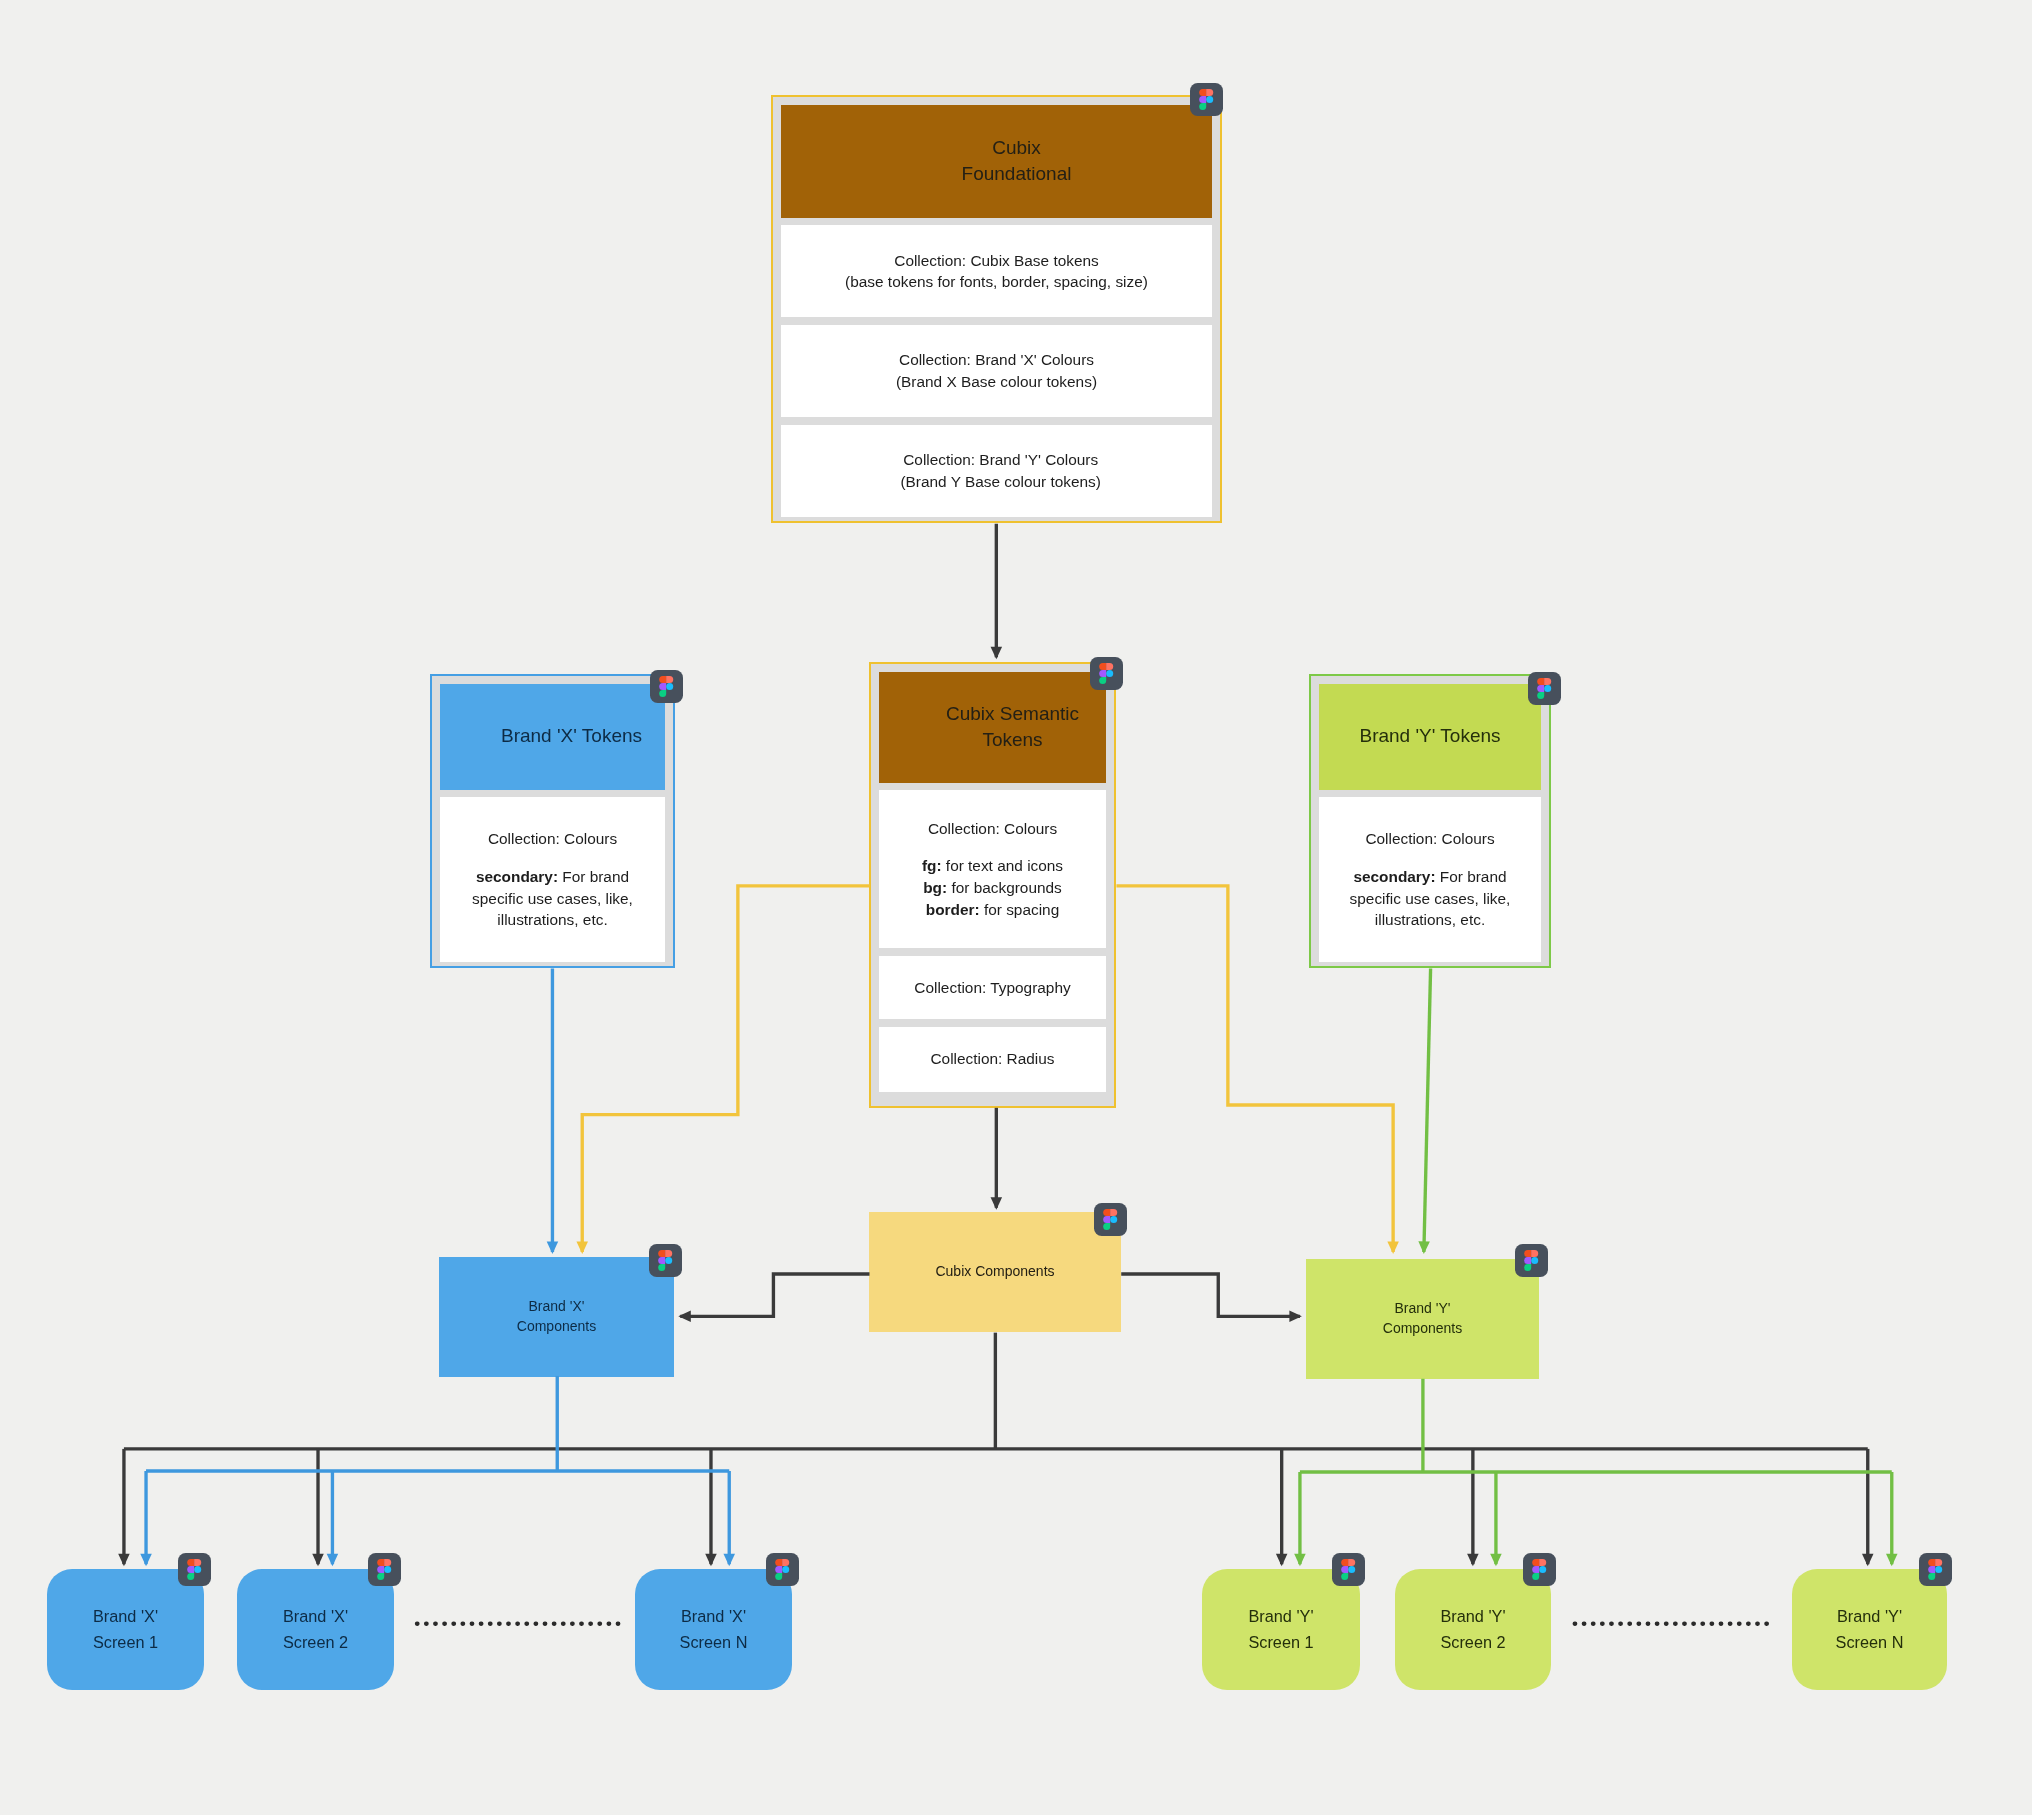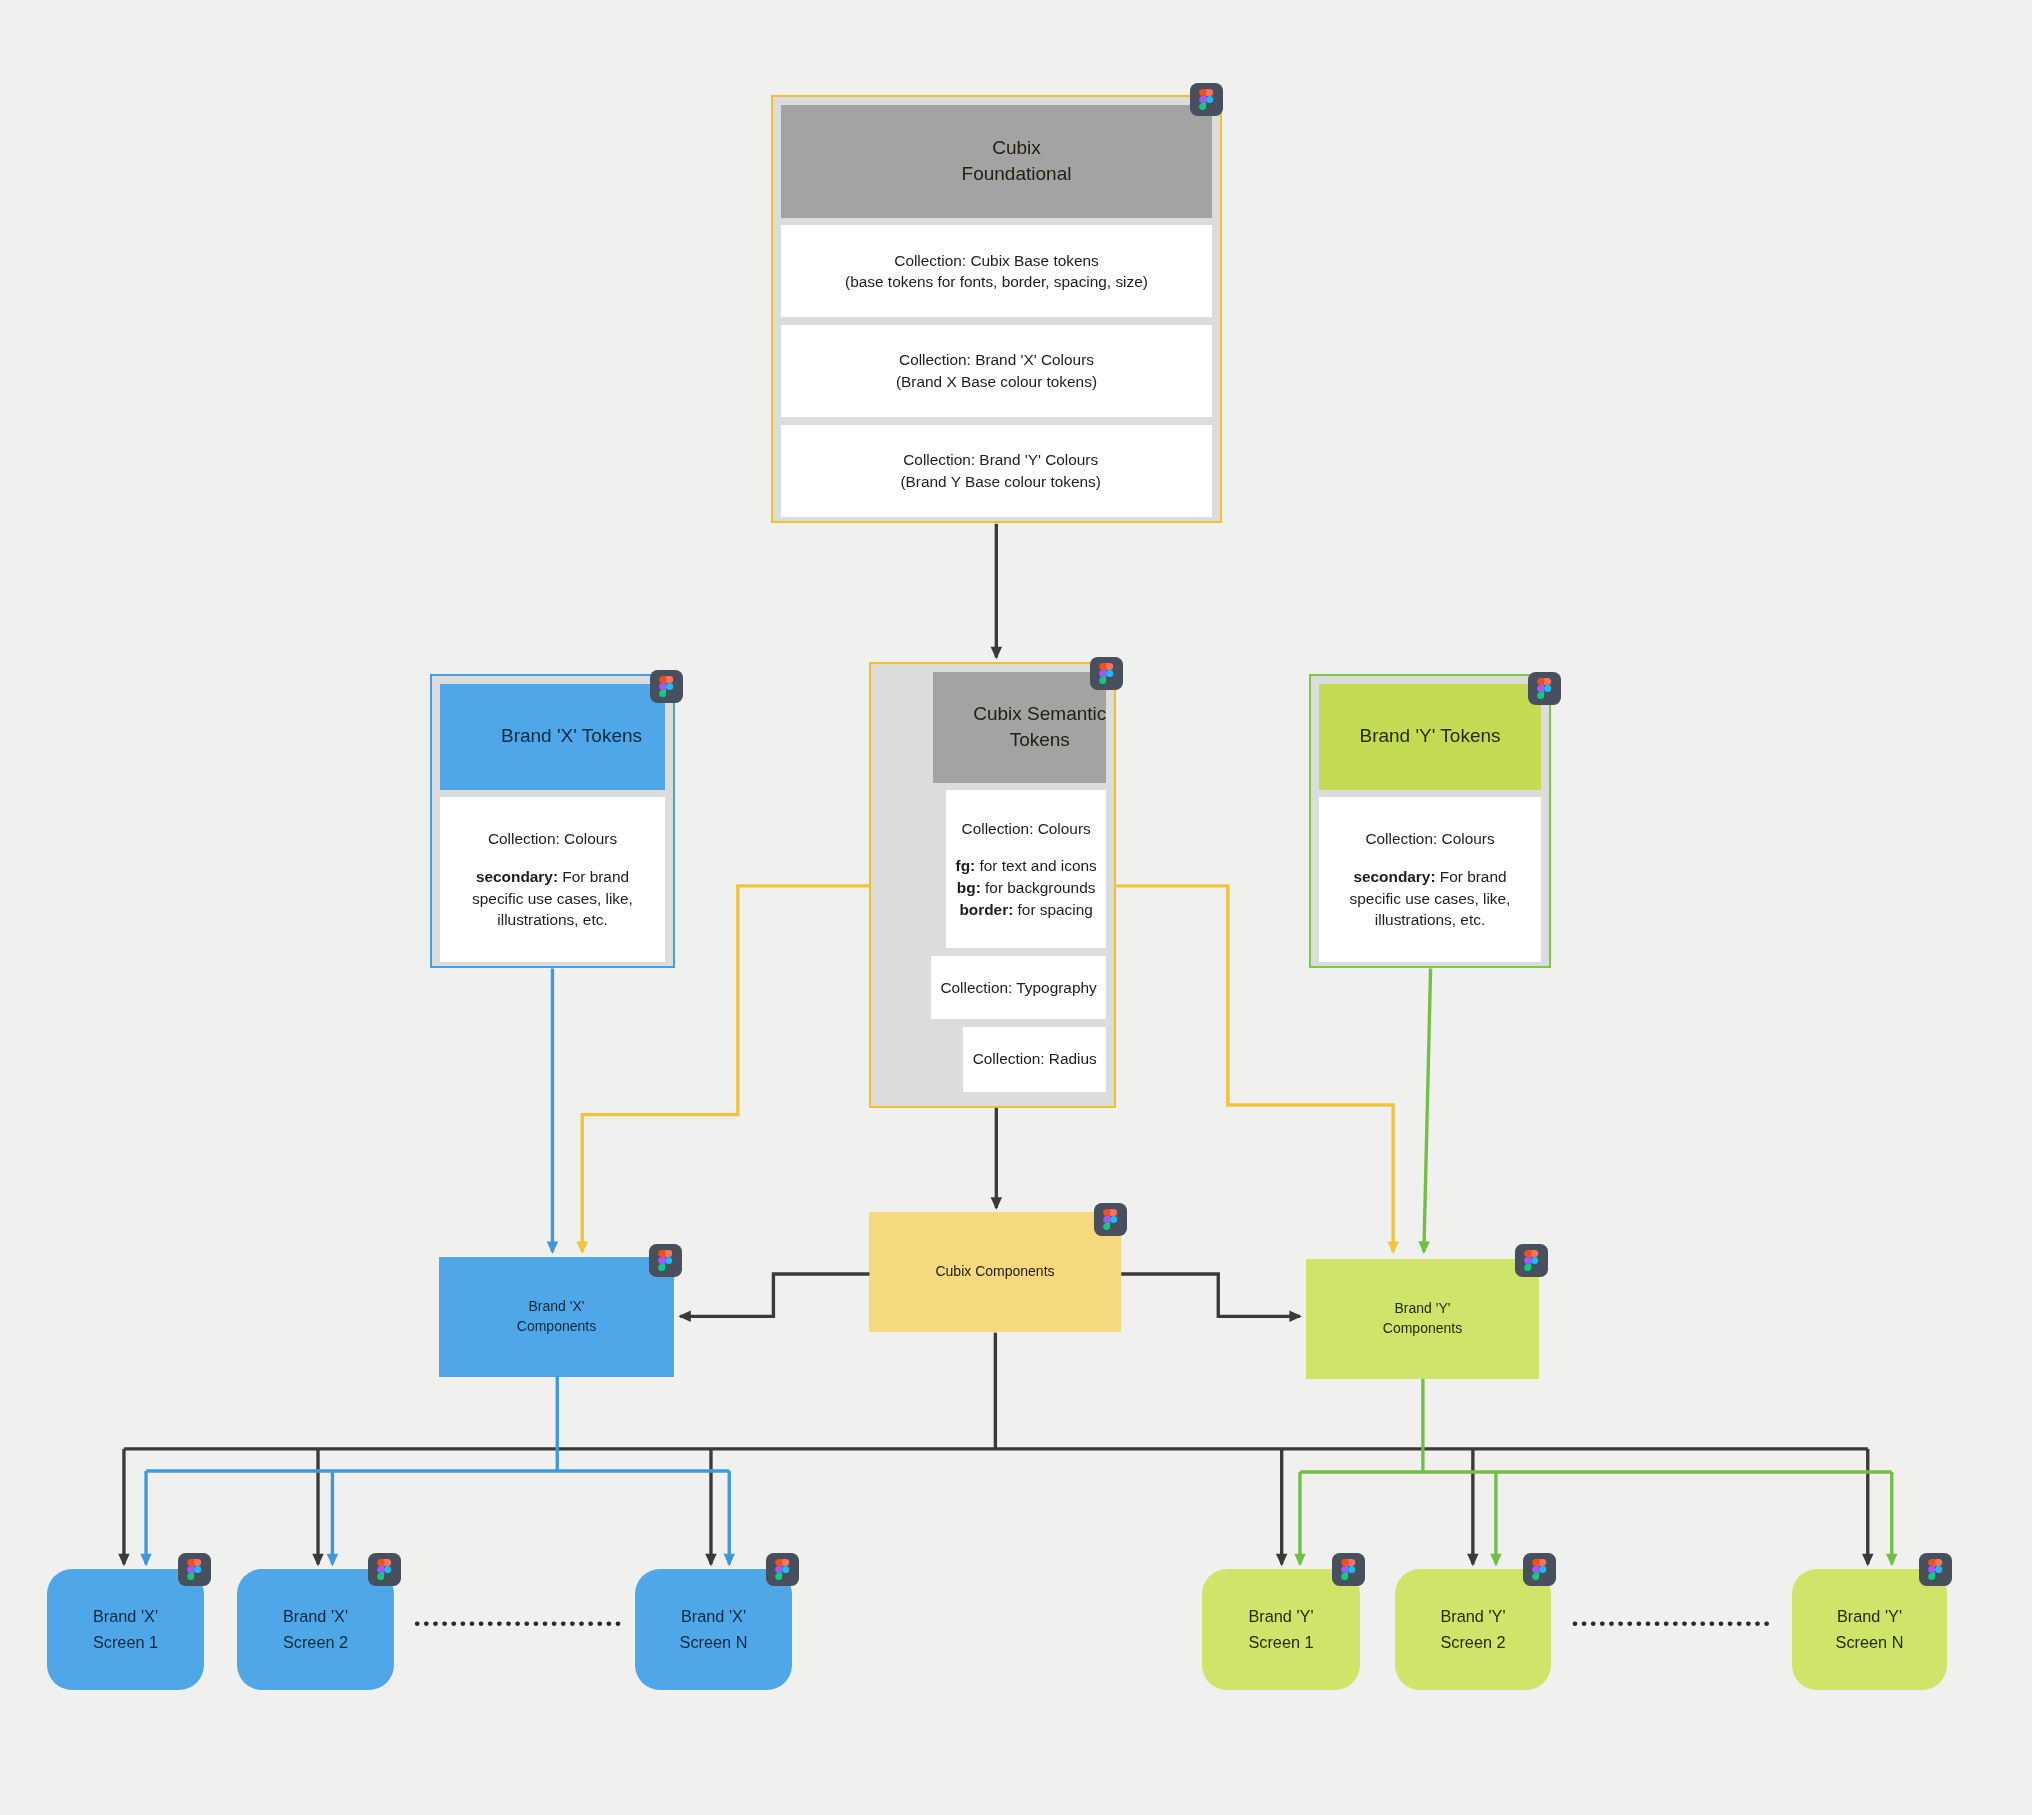--- a/index.html
+++ b/index.html
@@ -8,21 +8,21 @@
 
   
   .frame{position:absolute;box-sizing:border-box;background:#dcdcdc;border:2.9px solid #000;
          display:flex;flex-direction:column;padding:7.7px;gap:7.7px;z-index:1;}
   .frame-gold{border-color:#efc12f;}
   .frame-blue{border-color:#459fe4;}
   .frame-green{border-color:#7dc947;}
 
   .hdr{flex:0 0 auto;display:flex;flex-direction:column;align-items:center;justify-content:center;
        font-size:19px;line-height:1.4;text-align:center;}
-  .hdr-gold{background:#a3a3a3;color:#242015;padding-left:40px;}
+  .hdr-gold{background:#a16207;color:#242015;padding-left:40px;}
   .hdr-blue{background:#4fa7e8;color:#0d2b45;}
   .hdr-green{background:#c3da52;color:#242f0b;}
 
   .row{flex:0 0 auto;background:#ffffff;display:flex;flex-direction:column;justify-content:center;
        text-align:center;font-size:15.4px;line-height:1.42;color:#1d1d1d;padding:0 9.6px;}
   .row b{font-weight:bold;}
   .spacer{height:15.4px;}
 
   
   .solid{position:absolute;box-sizing:border-box;display:flex;flex-direction:column;align-items:center;
@@ -129,21 +129,21 @@
     <div class="hdr hdr-blue" style="height:106px;padding-left:38px;">
       <span>Brand 'X' Tokens</span>
     </div>
     <div class="row" style="height:165px;">
       <div>Collection: Colours</div>
       <div class="spacer"></div>
       <div><b>secondary:</b><span> For brand specific use cases, like, illustrations, etc.</span></div>
     </div>
   </div>
 
-  <div class="frame frame-gold" style="left:869px;top:662px;width:247px;height:446px;align-items:flex-end;">
+  <div class="frame frame-gold" style="left:869px;top:662px;width:247px;height:446px;">
     <div class="hdr hdr-gold" style="height:111px;">
       <span>Cubix Semantic</span>
       <span>Tokens</span>
     </div>
     <div class="row" style="height:158px;">
       <div>Collection: Colours</div>
       <div class="spacer"></div>
       <div><b>fg:</b><span> for text and icons</span></div>
       <div><b>bg:</b><span> for backgrounds</span></div>
       <div><b>border:</b><span> for spacing</span></div>

